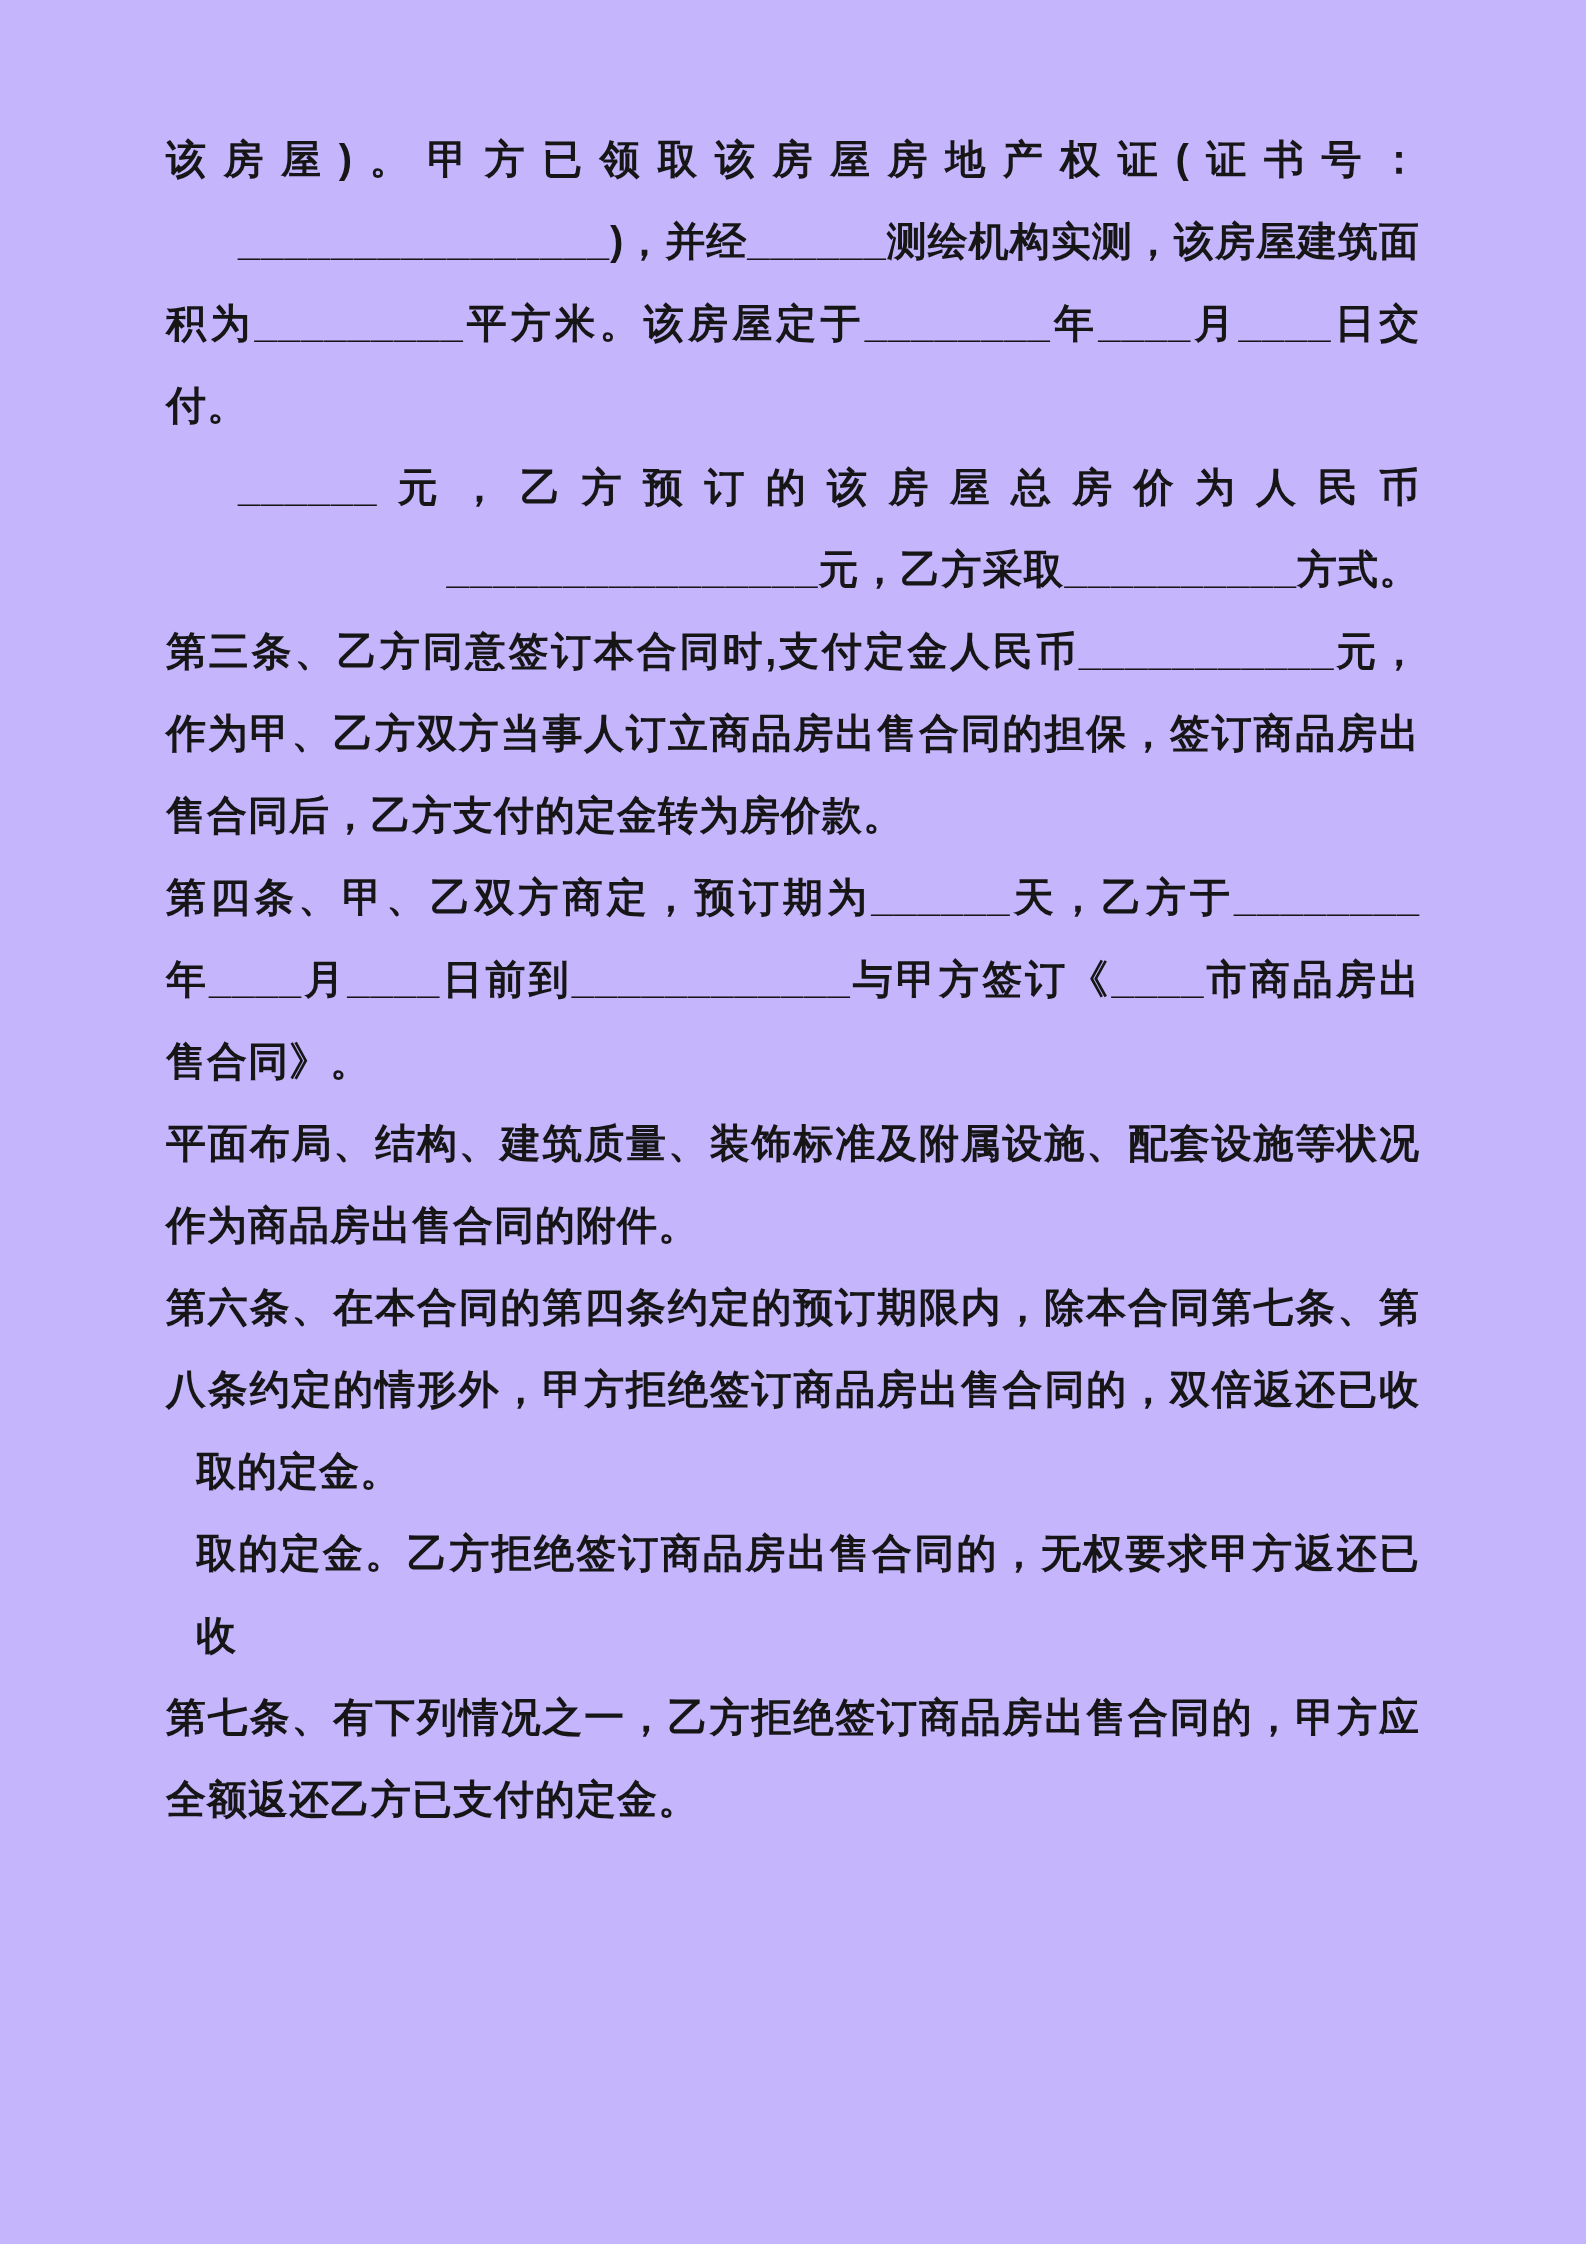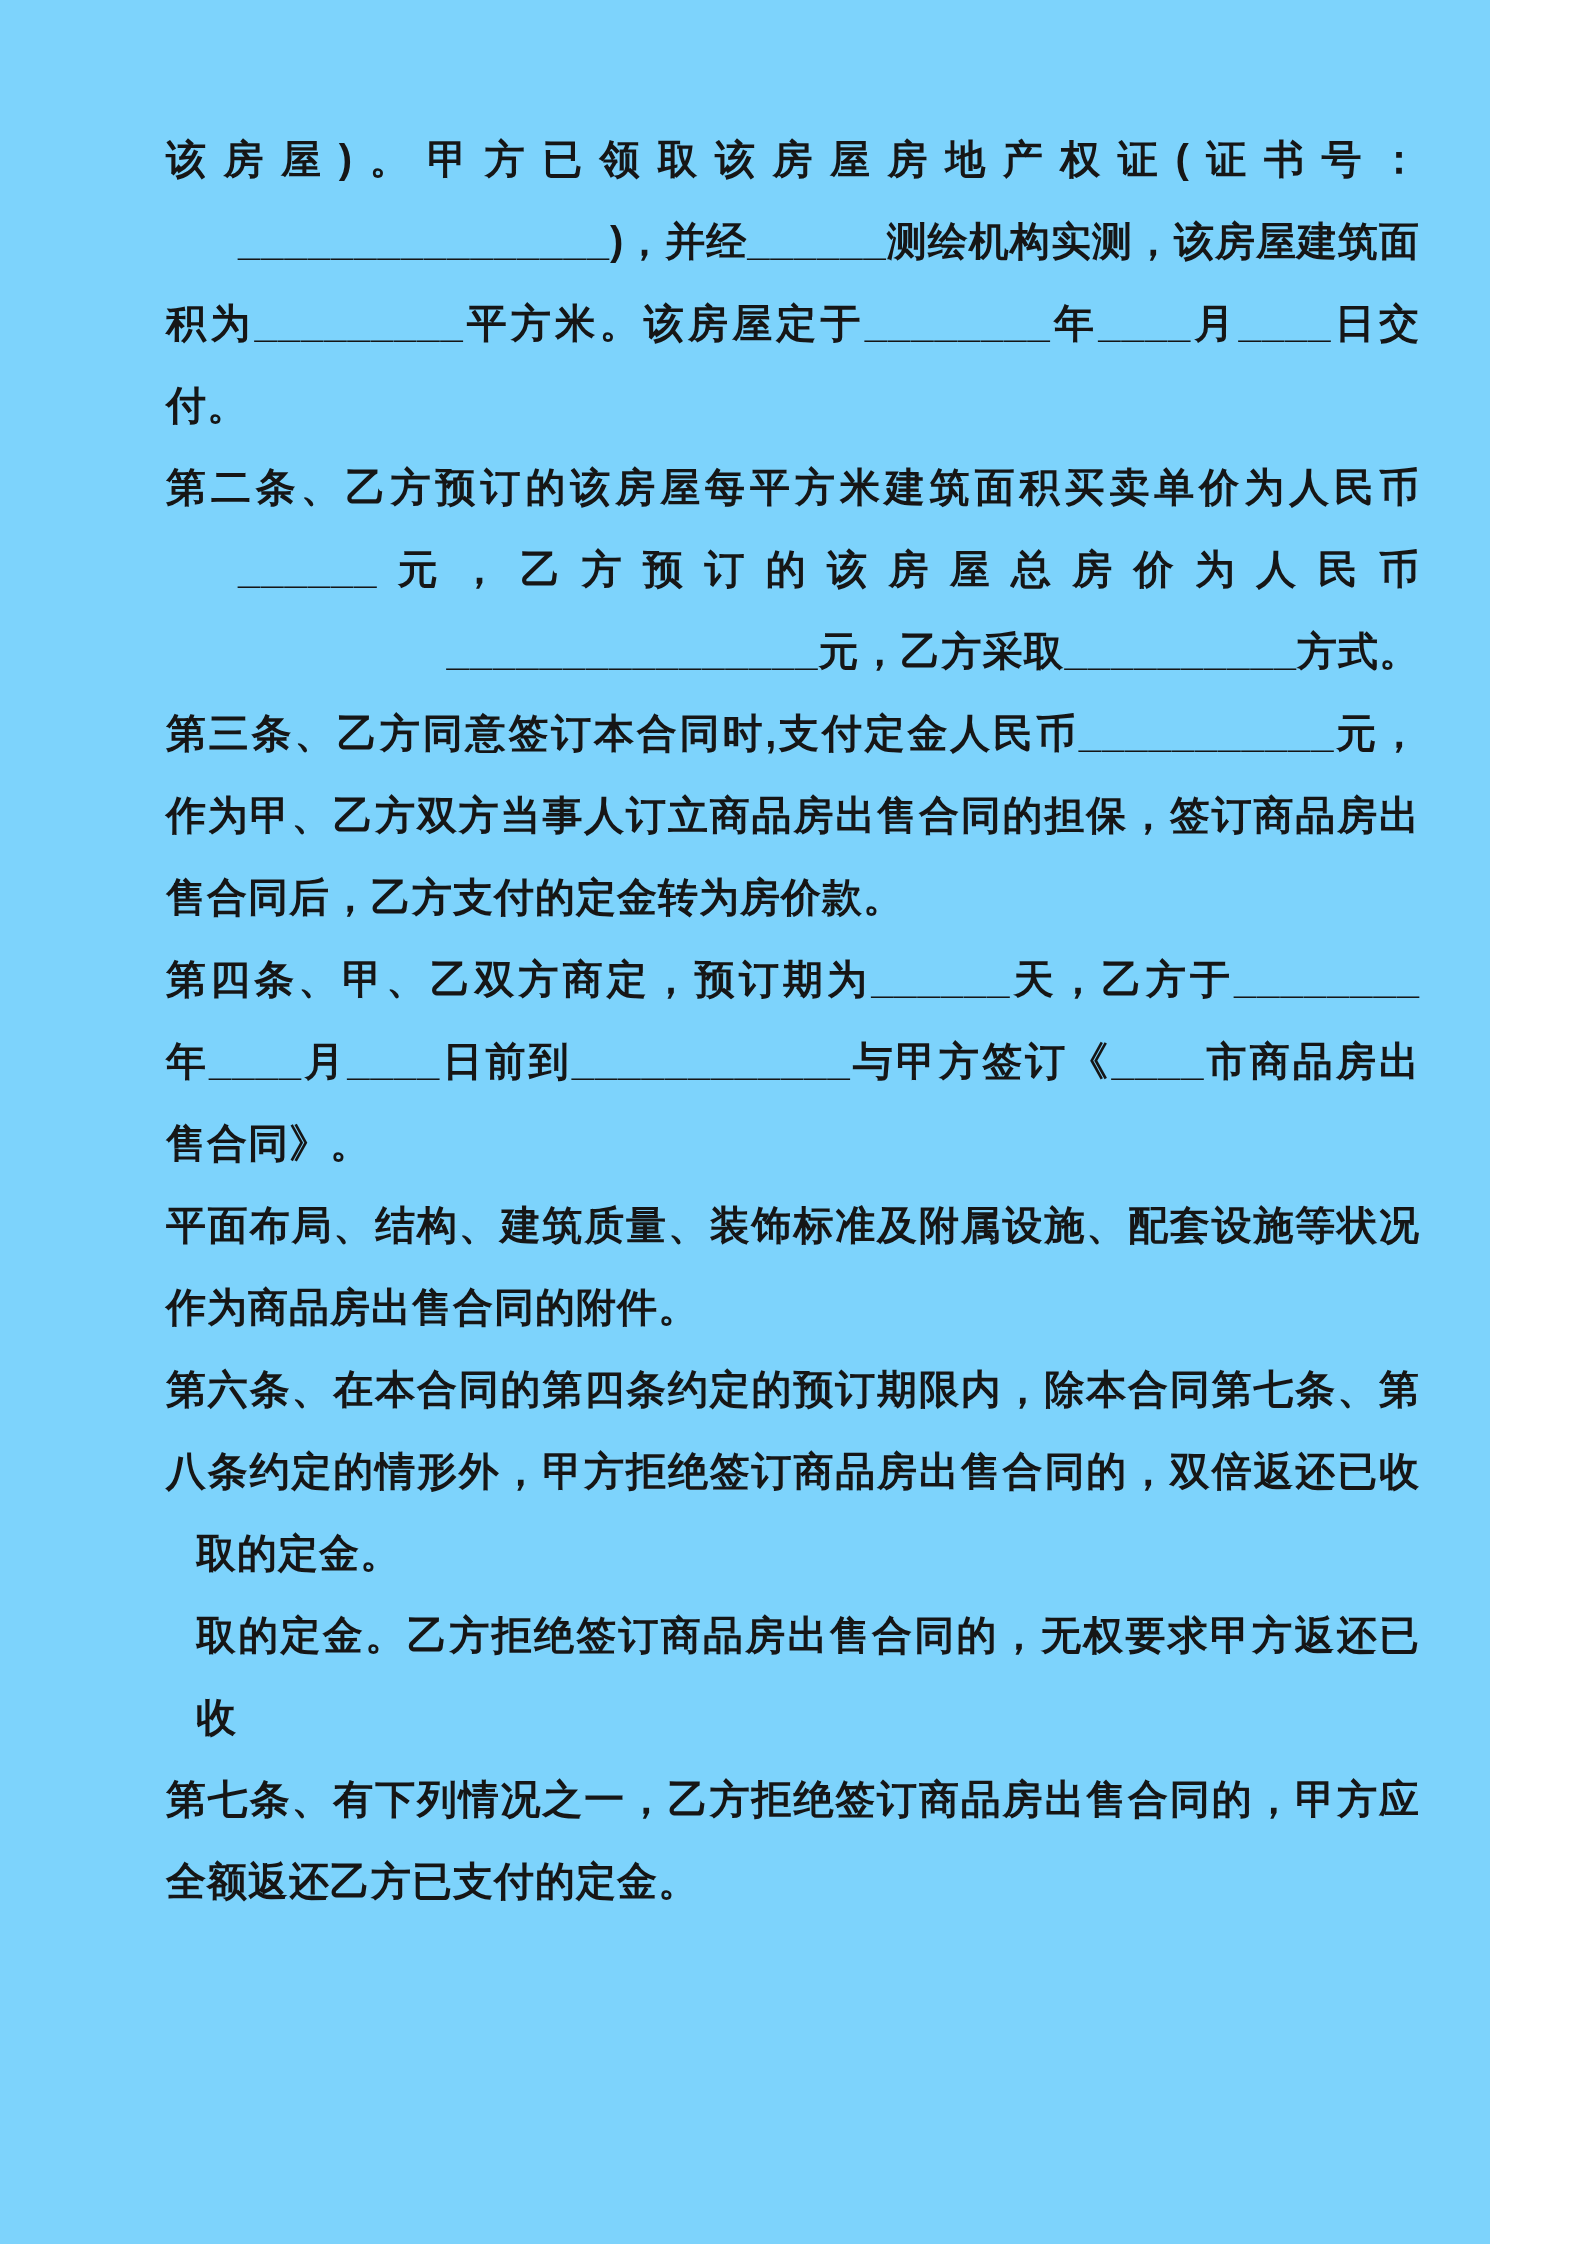--- a/index.html
+++ b/index.html
@@ -7,25 +7,24 @@
     padding: 0;
   }
   body {
     width: 1586px;
     height: 2244px;
     background: #ffffff;
     font-family: "Liberation Sans", sans-serif;
   }
   .page {
     position: relative;
-    width: 1450px;
+    width: 1586px;
     height: 2244px;
-    background: #7dd3fc;
+    background: #c4b5fd;
     overflow: hidden;
-    padding-left: 40px;
   }
   .content {
     position: absolute;
     left: 166px;
     top: 118px;
     width: 1254px;
   }
   .line {
     font-size: 40px;
     font-weight: 700;
@@ -48,21 +47,20 @@
 </style>
 </head>
 <body>
 
 <div class="page">
   <div class="content">
     <div class="line j">该房屋)。甲方已领取该房屋房地产权证(证书号：</div>
     <div class="line j ind">________________)，并经______测绘机构实测，该房屋建筑面</div>
     <div class="line j">积为_________平方米。该房屋定于________年____月____日交</div>
     <div class="line">付。</div>
-    <div class="line j">第二条、乙方预订的该房屋每平方米建筑面积买卖单价为人民币</div>
     <div class="line j ind">______元，乙方预订的该房屋总房价为人民币</div>
     <div class="line ind">________________元，乙方采取__________方式。</div>
     <div class="line j">第三条、乙方同意签订本合同时,支付定金人民币___________元，</div>
     <div class="line j">作为甲、乙方双方当事人订立商品房出售合同的担保，签订商品房出</div>
     <div class="line">售合同后，乙方支付的定金转为房价款。</div>
     <div class="line j">第四条、甲、乙双方商定，预订期为______天，乙方于________</div>
     <div class="line j">年____月____日前到____________与甲方签订《____市商品房出</div>
     <div class="line">售合同》。</div>
     <div class="line j">平面布局、结构、建筑质量、装饰标准及附属设施、配套设施等状况</div>
     <div class="line">作为商品房出售合同的附件。</div>

